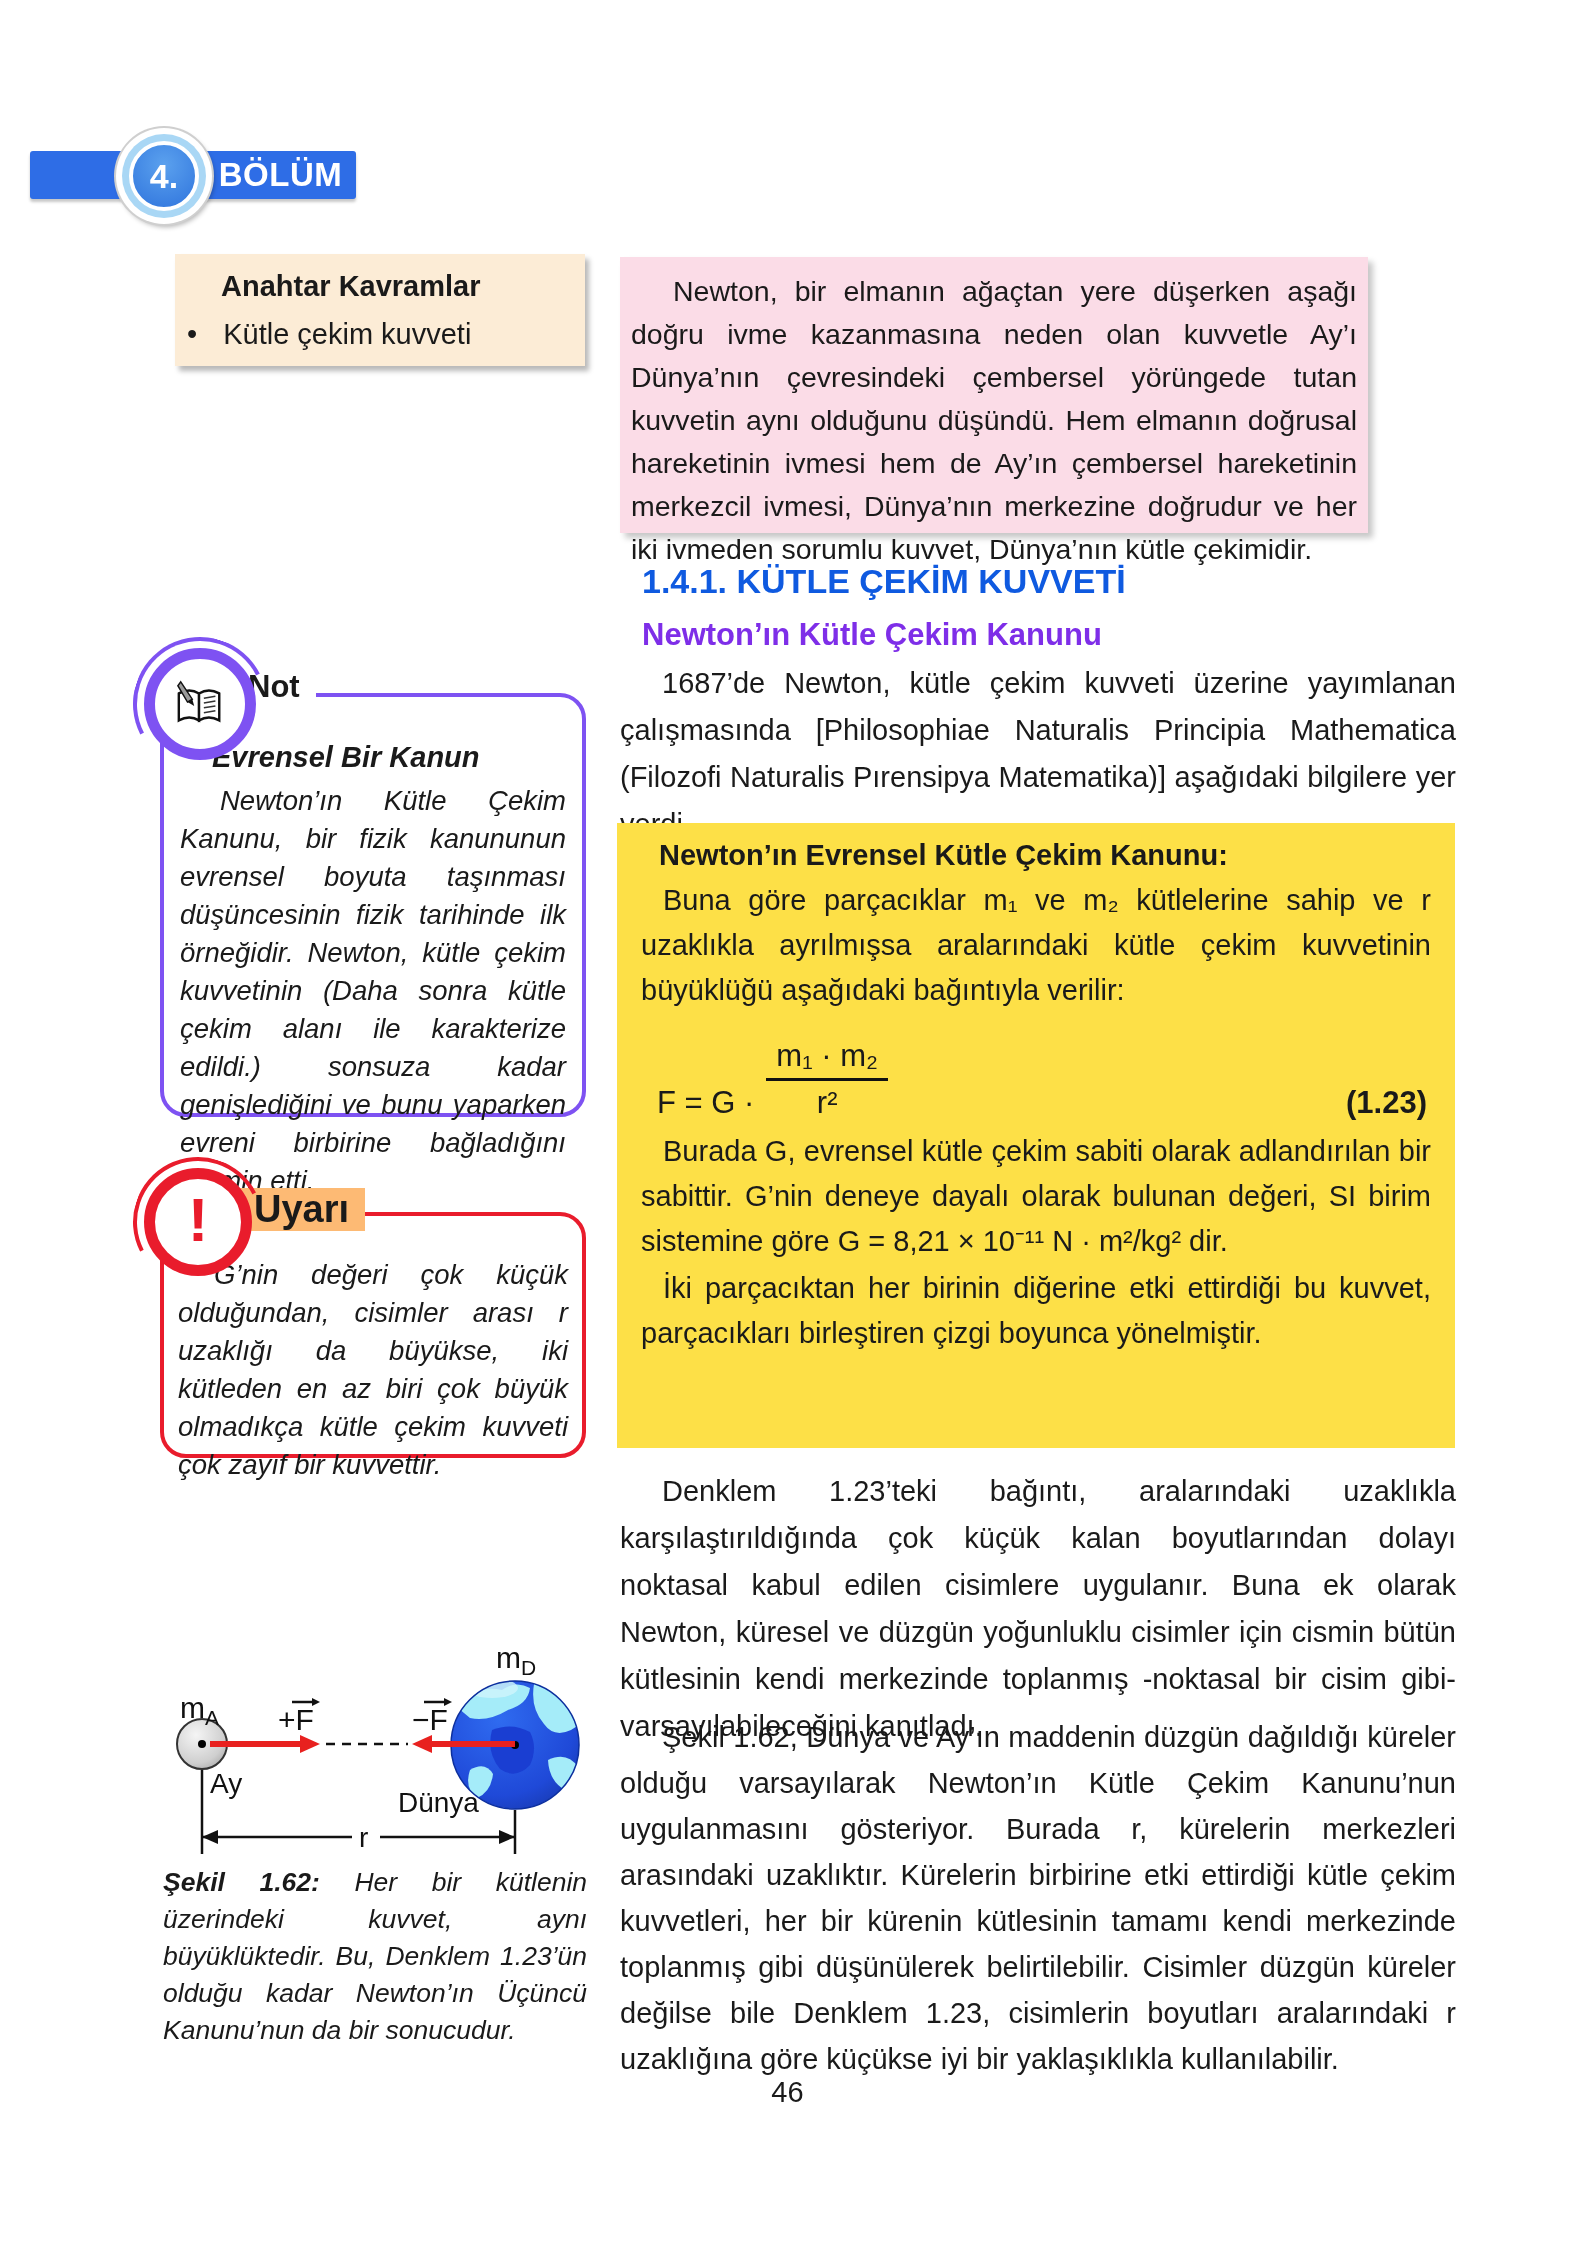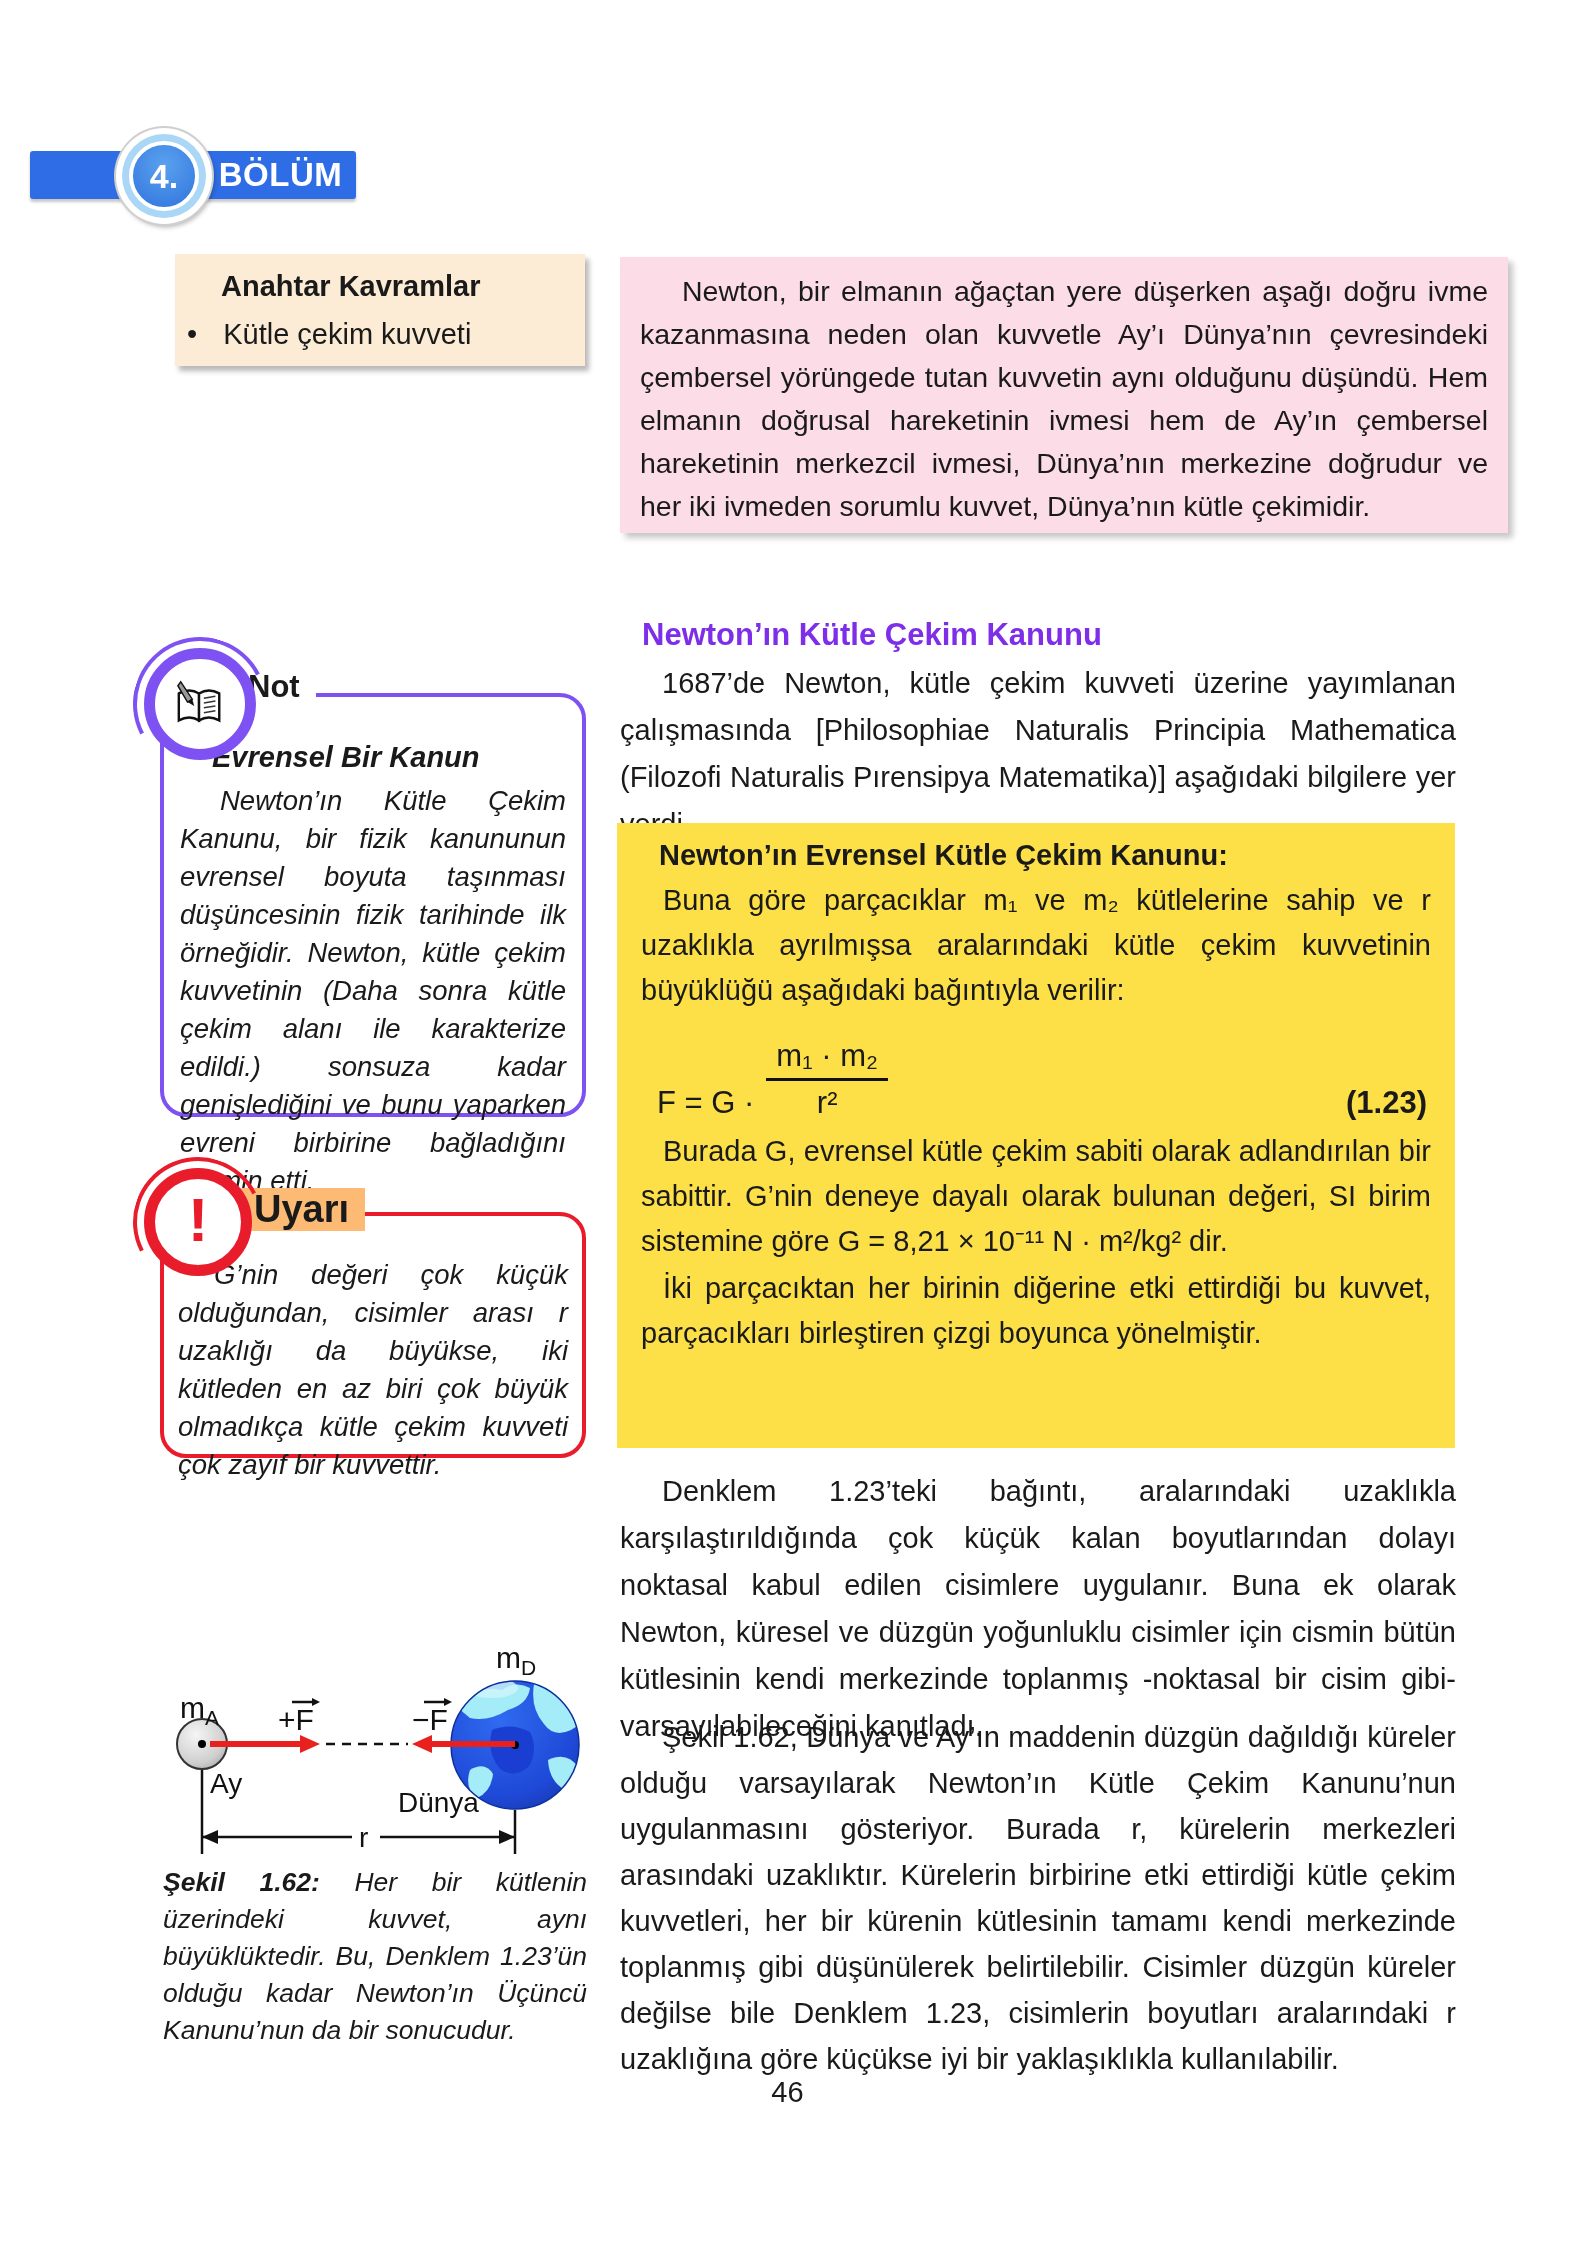--- a/index.html
+++ b/index.html
@@ -23,22 +23,22 @@
   .page-title{position:absolute;left:402px;top:152px;margin:0;font-size:38px;
       font-weight:bold;color:#252525;letter-spacing:.5px;}
 
   
   .key-box{position:absolute;left:175px;top:254px;width:410px;height:112px;background:#fcecd6;
       box-shadow:4px 5px 5px rgba(0,0,0,.28);box-sizing:border-box;padding-top:16px;}
   .key-title{font-weight:bold;font-size:29px;margin-left:46px;}
   .key-item{font-size:29px;margin-top:15px;padding-left:12px;display:flex;gap:26px;}
 
   
-  .intro-box{position:absolute;left:620px;top:257px;width:888px;height:276px;background:#fbdce7;
-      box-shadow:5px 5px 6px rgba(0,0,0,.22);box-sizing:border-box;padding:13px 20px;}
+  .intro-box{position:absolute;left:620px;top:257px;width:748px;height:276px;background:#fbdce7;
+      box-shadow:5px 5px 6px rgba(0,0,0,.22);box-sizing:border-box;padding:13px 11px;}
   .intro-box p{margin:0;font-size:28.5px;line-height:43px;text-align:justify;text-indent:42px;}
 
   
   .section-heading{position:absolute;left:642px;top:562px;margin:0;font-size:34px;
       font-weight:bold;color:#0f5ae0;}
   .section-subheading{position:absolute;left:642px;top:617px;margin:0;font-size:31px;
       font-weight:bold;color:#7e2ee8;}
   .intro-paragraph{position:absolute;left:620px;top:660px;width:836px;margin:0;
       font-size:29px;line-height:47px;text-align:justify;text-indent:42px;}
 
@@ -114,20 +114,21 @@
     <div class="key-item">
       <span>•</span>
       <span>Kütle çekim kuvveti</span>
     </div>
   </div>
 
   <div class="intro-box">
     <p>Newton, bir elmanın ağaçtan yere düşerken aşağı doğru ivme kazanmasına neden olan kuvvetle Ay’ı Dünya’nın çevresindeki çembersel yörüngede tutan kuvvetin aynı olduğunu düşündü. Hem elmanın doğrusal hareketinin ivmesi hem de Ay’ın çembersel hareketinin merkezcil ivmesi, Dünya’nın merkezine doğrudur ve her iki ivmeden sorumlu kuvvet, Dünya’nın kütle çekimidir.</p>
   </div>
 
+  <h2 class="section-heading">1.4.1. KÜTLE ÇEKİM KUVVETİ</h2>
   <h3 class="section-subheading">Newton’ın Kütle Çekim Kanunu</h3>
   <p class="intro-paragraph">1687’de Newton, kütle çekim kuvveti üzerine yayımlanan çalışmasında [Philosophiae Naturalis Principia Mathematica (Filozofi Naturalis Pırensipya Matematika)] aşağıdaki bilgilere yer verdi.</p>
 
   <div class="law-box">
     <div class="law-title">Newton’ın Evrensel Kütle Çekim Kanunu:</div>
     <p>Buna göre parçacıklar m₁ ve m₂ kütlelerine sahip ve r uzaklıkla ayrılmışsa aralarındaki kütle çekim kuvvetinin büyüklüğü aşağıdaki bağıntıyla verilir:</p>
     <div class="formula-row">
       <span>F = G ·</span>
       <span class="frac">
         <span class="num">m₁ · m₂</span>

